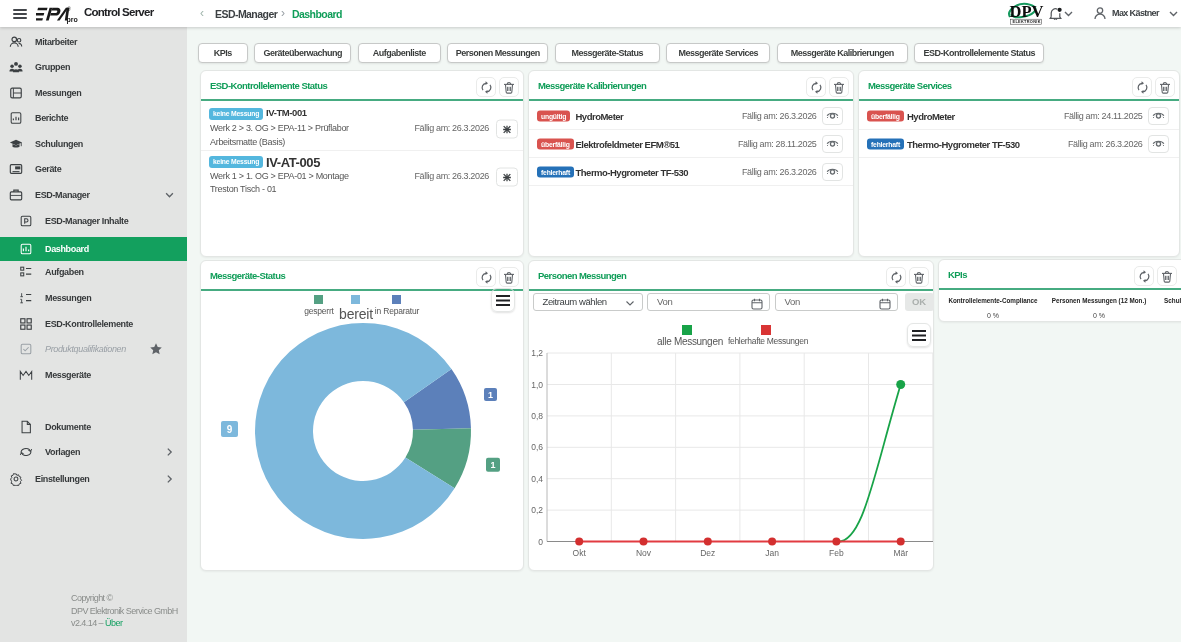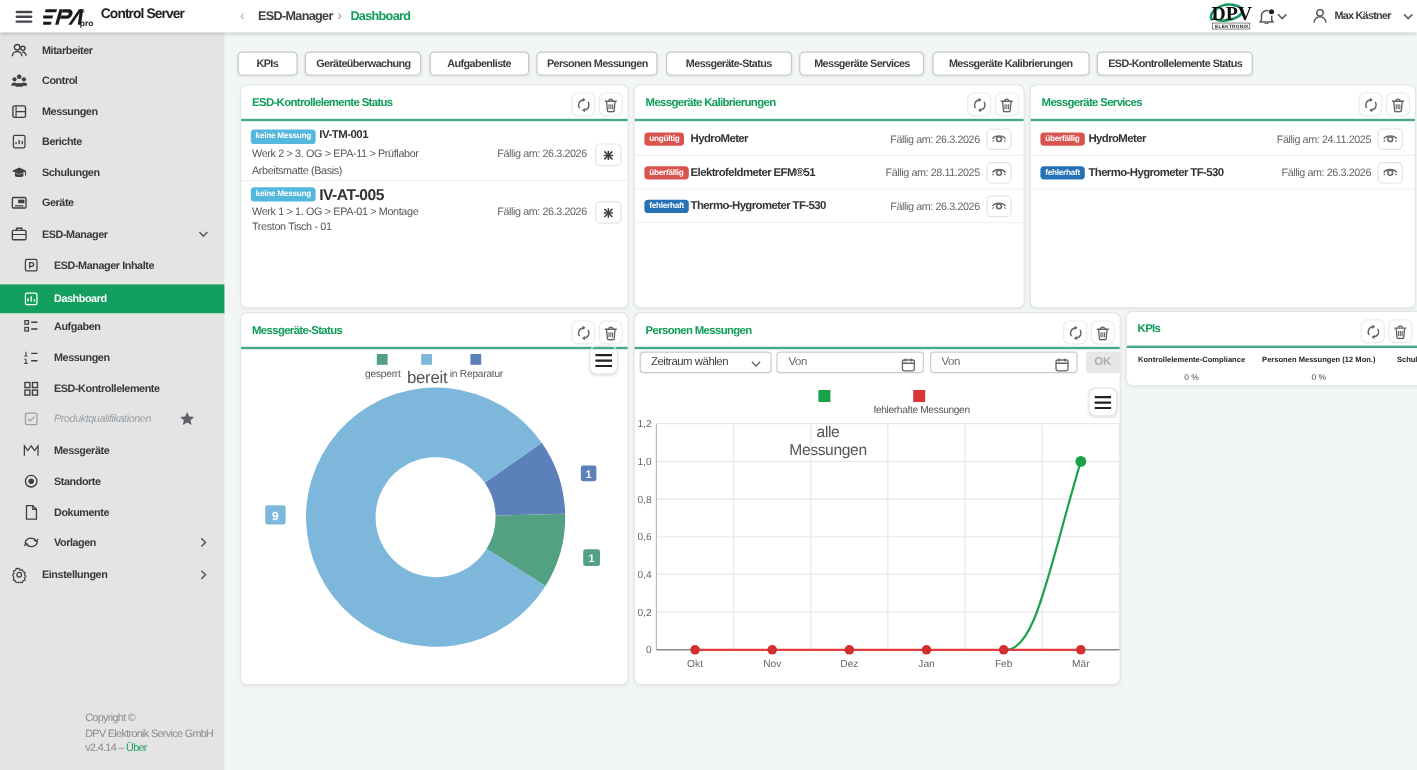--- a/index.html
+++ b/index.html
@@ -120,21 +120,21 @@
     </div>
   <div class="mi" style="top:27px;">
       <svg class="ic" viewBox="0 0 16 16" fill="#3c4043">
         <circle cx="8" cy="4.5" r="2.2"></circle>
         <circle cx="3.5" cy="7" r="2"></circle>
         <circle cx="12.5" cy="7" r="2"></circle>
         <path d="M4.5 14 a3.5 3.5 0 0 1 7 0 Z"></path>
         <path d="M0.5 13 a3 3 0 0 1 6 0 Z"></path>
         <path d="M9.5 13 a3 3 0 0 1 6 0 Z"></path>
       </svg>
-      <span class="lb">Control</span>
+      <span class="lb">Gruppen</span>
     </div>
   <div class="mi" style="top:52.5px;">
       <svg class="ic" viewBox="0 0 16 16" fill="none" stroke="#3c4043" stroke-width="1.3">
         <rect x="2" y="2.5" width="12" height="11" rx="1.5"></rect>
         <path d="M5 2.5 v11 M5 8 h9" stroke-width="1.1"></path>
       </svg>
       <span class="lb">Messungen</span>
     </div>
   <div class="mi" style="top:78px;">
       <svg class="ic" viewBox="0 0 16 16" fill="none" stroke="#3c4043" stroke-width="1.2">
@@ -216,27 +216,20 @@
       <span class="lb">Produktqualifikationen</span>
       <svg class="chev" viewBox="0 0 16 16" style="width:14px;height:14px;right:24px;">
         <path d="M8 1.5 L10 5.8 L14.6 6.3 L11.2 9.4 L12.2 14 L8 11.6 L3.8 14 L4.8 9.4 L1.4 6.3 L6 5.8 Z" fill="#5f6368"></path>
       </svg>
     </div>
   <div class="mi sub" style="top:335px;">
       <svg class="ic" viewBox="0 0 16 16" fill="none" stroke="#3c4043" stroke-width="1.2">
         <path d="M1.5 13.5 V4 l3.2 4.5 L8 4 l3.2 4.5 L14.5 4 v9.5"></path>
       </svg>
       <span class="lb">Messgeräte</span>
-    </div>
-  <div class="mi sub" style="top:360.5px;">
-      <svg class="ic" viewBox="0 0 16 16" fill="none" stroke="#3c4043" stroke-width="1.3">
-        <circle cx="8" cy="8" r="5.5"></circle>
-        <circle cx="8" cy="8" r="2" fill="#3c4043"></circle>
-      </svg>
-      <span class="lb">Standorte</span>
     </div>
   <div class="mi sub" style="top:386.5px;">
       <svg class="ic" viewBox="0 0 16 16" fill="none" stroke="#3c4043" stroke-width="1.2">
         <path d="M3.5 1.5 h6 l3.5 3.5 v9.5 h-9.5 z"></path>
         <path d="M9.5 1.5 v3.5 h3.5"></path>
       </svg>
       <span class="lb">Dokumente</span>
     </div>
   <div class="mi sub" style="top:412px;">
       <svg class="ic" viewBox="0 0 16 16" fill="none" stroke="#3c4043" stroke-width="1.25">
@@ -526,21 +519,21 @@
         <rect x="1" y="2" width="10" height="9" rx="1.5"></rect>
         <path d="M3.5 0.8 v2.4 M8.5 0.8 v2.4 M1 4.7 h10"></path>
       </svg></div>
   <div style="position:absolute; left:245.5px; top:32px; width:123px; height:18px; border:1px solid #c9cbca; border-radius:3px; background:#fff; font-size:9.5px; color:#666; line-height:16px; padding-left:9px; letter-spacing:-0.3px;">Von<svg style="position:absolute; right:6px; top:3.5px;" width="12" height="12" viewBox="0 0 12 12" fill="none" stroke="#5f6368" stroke-width="1.1">
         <rect x="1" y="2" width="10" height="9" rx="1.5"></rect>
         <path d="M3.5 0.8 v2.4 M8.5 0.8 v2.4 M1 4.7 h10"></path>
       </svg></div>
   <div style="position:absolute; left:375.5px; top:32px; width:29px; height:18px; border-radius:3px; background:#e6e8e7; font-size:9.5px; font-weight:bold; color:#aaafad; text-align:center; line-height:18px;">OK</div>
 
   <div style="position:absolute; left:153px; top:64px; width:9.5px; height:9.5px; background:#18a348;"></div>
-  <div style="position:absolute; left:122px; top:75px; width:78px; text-align:center; font-size:13px; color:#555; letter-spacing:-0.3px;margin-top:16px;">alle Messungen</div>
+  <div style="position:absolute; left:122px; top:75px; width:78px; text-align:center; font-size:10px; color:#555; letter-spacing:-0.3px;">alle Messungen</div>
   <div style="position:absolute; left:232px; top:64px; width:9.5px; height:9.5px; background:#d93535;"></div>
   <div style="position:absolute; left:184px; top:75px; width:110px; text-align:center; font-size:8.5px; color:#555; letter-spacing:-0.3px;">fehlerhafte Messungen</div>
   <div style="position:absolute; left:378px; top:62px; width:24px; height:24px; border:1px solid #e4e6e5; border-radius:6px; box-shadow:0 1px 2px rgba(0,0,0,.12); display:flex; align-items:center; justify-content:center;">
       <svg width="14" height="11" viewBox="0 0 14 11">
         <path d="M0 1 h14 M0 5.5 h14 M0 10 h14" stroke="#202124" stroke-width="1.8"></path>
       </svg>
     </div>
 
   <svg style="position:absolute; left:0; top:85px;" width="406" height="220" viewBox="0 0 406 220">
     <g stroke="#e8e8e8" stroke-width="1">

